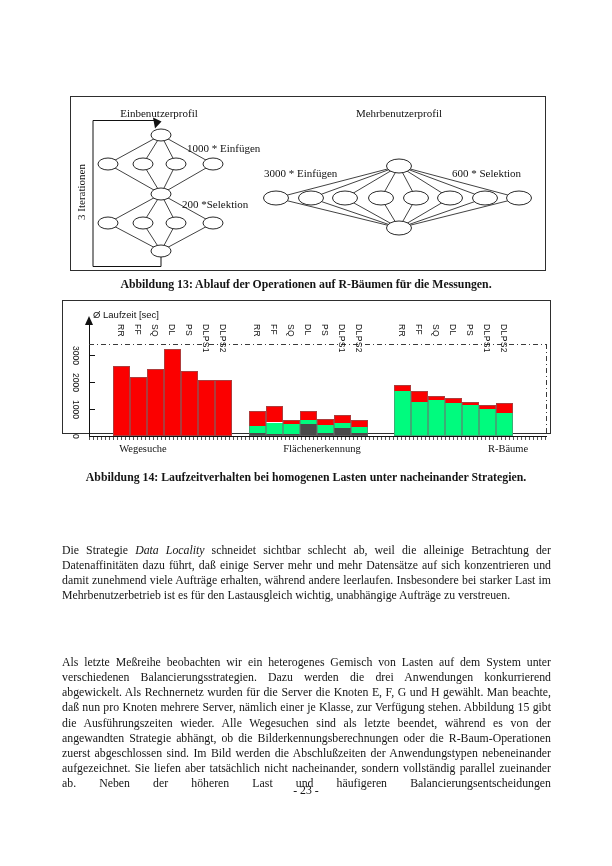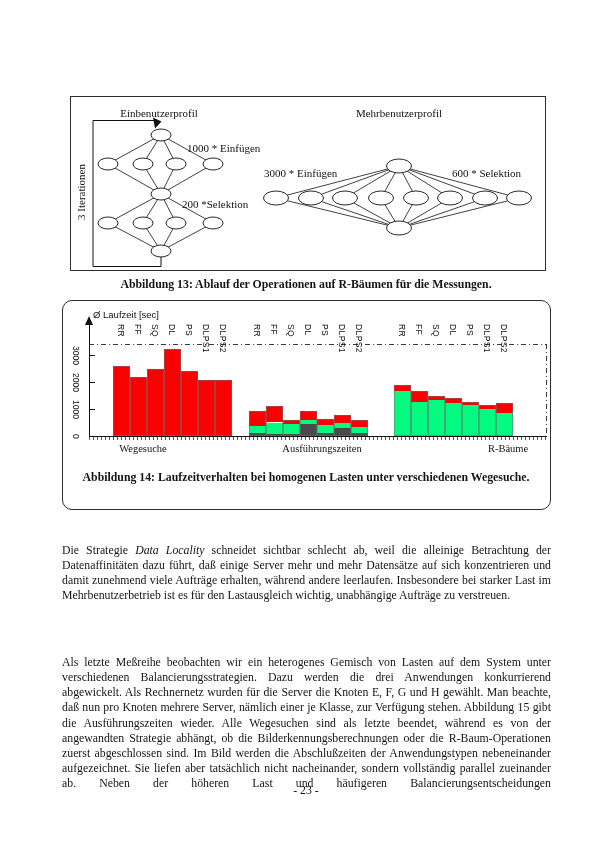--- a/index.html
+++ b/index.html
@@ -1,20 +1,20 @@
 <!DOCTYPE html>
 <html><head>
 <meta charset="utf-8">
 <style>
   html,body{margin:0;padding:0;background:#ffffff;}
   .page{position:relative;width:612px;height:866px;background:#fff;overflow:hidden;
         font-family:"Liberation Serif","DejaVu Serif",serif;color:#151515;}
   .fig-box{position:absolute;border:1px solid #2e2e2e;background:#fff;box-sizing:border-box;}
   #fig13{left:70px;top:96px;width:476px;height:175px;}
-  #fig14{left:62px;top:300px;width:489px;height:210px;border-radius:10px;}
+  #fig14{left:62px;top:300px;width:489px;height:134px;}
   .caption{position:absolute;left:0;width:612px;text-align:center;font-weight:bold;font-size:11.8px;}
   #cap13{top:277px;}
   #cap14{top:470px;}
   .para{position:absolute;left:62px;width:489px;text-align:justify;font-size:11.8px;line-height:15.2px;}
   #para1{top:494px;}
   #para2{top:531px;}
   #heading333{position:absolute;left:62px;top:622px;font-weight:bold;font-size:12.2px;}
   #para3{top:643px;text-align-last:justify;}
   #pagenum{position:absolute;left:0;width:612px;top:783px;text-align:center;font-size:11.8px;}
   
@@ -182,21 +182,21 @@
       <div class="seg" style="left: 271px; top: 126.9px; width: 17px; height: 8.1px; background: rgb(74, 74, 74);"></div>
       <div class="seg" style="left: 271px; top: 121.77px; width: 17px; height: 5.13px; background: rgb(0, 251, 126);"></div>
       <div class="seg" style="left: 271px; top: 114.21px; width: 17px; height: 7.56px; background: rgb(251, 0, 0);"></div>
       <div class="bar-outline" style="left: 271px; top: 114.21px; width: 17px; height: 20.79px;"></div>
       <div class="bar-label" style="left: 273.5px; top: 23px;">DLPS1</div>
       <div class="seg" style="left: 288px; top: 132.3px; width: 17px; height: 2.7px; background: rgb(74, 74, 74);"></div>
       <div class="seg" style="left: 288px; top: 125.55px; width: 17px; height: 6.75px; background: rgb(0, 251, 126);"></div>
       <div class="seg" style="left: 288px; top: 119.34px; width: 17px; height: 6.21px; background: rgb(251, 0, 0);"></div>
       <div class="bar-outline" style="left: 288px; top: 119.34px; width: 17px; height: 15.66px;"></div>
       <div class="bar-label" style="left: 290.5px; top: 23px;">DLPS2</div>
-      <div class="group-label" style="left: 189px;">Ausführungszeiten</div>
+      <div class="group-label" style="left: 189px;">Flächenerkennung</div>
       <div class="seg" style="left: 331px; top: 89.91px; width: 17px; height: 45.09px; background: rgb(0, 251, 126);"></div>
       <div class="seg" style="left: 331px; top: 83.97px; width: 17px; height: 5.94px; background: rgb(251, 0, 0);"></div>
       <div class="bar-outline" style="left: 331px; top: 83.97px; width: 17px; height: 51.03px;"></div>
       <div class="bar-label" style="left: 333.5px; top: 23px;">RR</div>
       <div class="seg" style="left: 348px; top: 101.25px; width: 17px; height: 33.75px; background: rgb(0, 251, 126);"></div>
       <div class="seg" style="left: 348px; top: 89.64px; width: 17px; height: 11.61px; background: rgb(251, 0, 0);"></div>
       <div class="bar-outline" style="left: 348px; top: 89.64px; width: 17px; height: 45.36px;"></div>
       <div class="bar-label" style="left: 350.5px; top: 23px;">FF</div>
       <div class="seg" style="left: 365px; top: 99.09px; width: 17px; height: 35.91px; background: rgb(0, 251, 126);"></div>
       <div class="seg" style="left: 365px; top: 95.04px; width: 17px; height: 4.05px; background: rgb(251, 0, 0);"></div>
@@ -213,19 +213,19 @@
       <div class="seg" style="left: 416px; top: 108.27px; width: 17px; height: 26.73px; background: rgb(0, 251, 126);"></div>
       <div class="seg" style="left: 416px; top: 103.95px; width: 17px; height: 4.32px; background: rgb(251, 0, 0);"></div>
       <div class="bar-outline" style="left: 416px; top: 103.95px; width: 17px; height: 31.05px;"></div>
       <div class="bar-label" style="left: 418.5px; top: 23px;">DLPS1</div>
       <div class="seg" style="left: 433px; top: 112.32px; width: 17px; height: 22.68px; background: rgb(0, 251, 126);"></div>
       <div class="seg" style="left: 433px; top: 102.33px; width: 17px; height: 9.99px; background: rgb(251, 0, 0);"></div>
       <div class="bar-outline" style="left: 433px; top: 102.33px; width: 17px; height: 32.67px;"></div>
       <div class="bar-label" style="left: 435.5px; top: 23px;">DLPS2</div>
       <div class="group-label" style="left: 375px;">R-Bäume</div>
     </div>
-  <div class="caption" id="cap14">Abbildung 14: Laufzeitverhalten bei homogenen Lasten unter verschiedenen Wegesuche.</div>
+  <div class="caption" id="cap14">Abbildung 14: Laufzeitverhalten bei homogenen Lasten unter nacheinander Strategien.</div>
 
   <p class="para" id="para2"><span>Die Strategie </span><i>Data Locality</i><span> schneidet sichtbar schlecht ab, weil die alleinige Betrachtung der Datenaffinitäten dazu führt, daß einige Server mehr und mehr Datensätze auf sich konzentrieren und damit zunehmend viele Aufträge erhalten, während andere leerlaufen. Insbesondere bei starker Last im Mehrbenutzerbetrieb ist es für den Lastausgleich wichtig, unabhängige Aufträge zu verstreuen.</span></p>
   <p class="para" id="para3">Als letzte Meßreihe beobachten wir ein heterogenes Gemisch von Lasten auf dem System unter verschiedenen Balancierungsstrategien. Dazu werden die drei Anwendungen konkurrierend abgewickelt. Als Rechnernetz wurden für die Server die Knoten E, F, G und H gewählt. Man beachte, daß nun pro Knoten mehrere Server, nämlich einer je Klasse, zur Verfügung stehen. Abbildung 15 gibt die Ausführungszeiten wieder. Alle Wegesuchen sind als letzte beendet, während es von der angewandten Strategie abhängt, ob die Bilderkennungsberechnungen oder die R-Baum-Operationen zuerst abgeschlossen sind. Im Bild werden die Abschlußzeiten der Anwendungstypen nebeneinander aufgezeichnet. Sie liefen aber tatsächlich nicht nacheinander, sondern vollständig parallel zueinander ab. Neben der höheren Last und häufigeren Balancierungsentscheidungen</p>
   <div id="pagenum">- 23 -</div>
 
 </div>
 
 </body></html>

